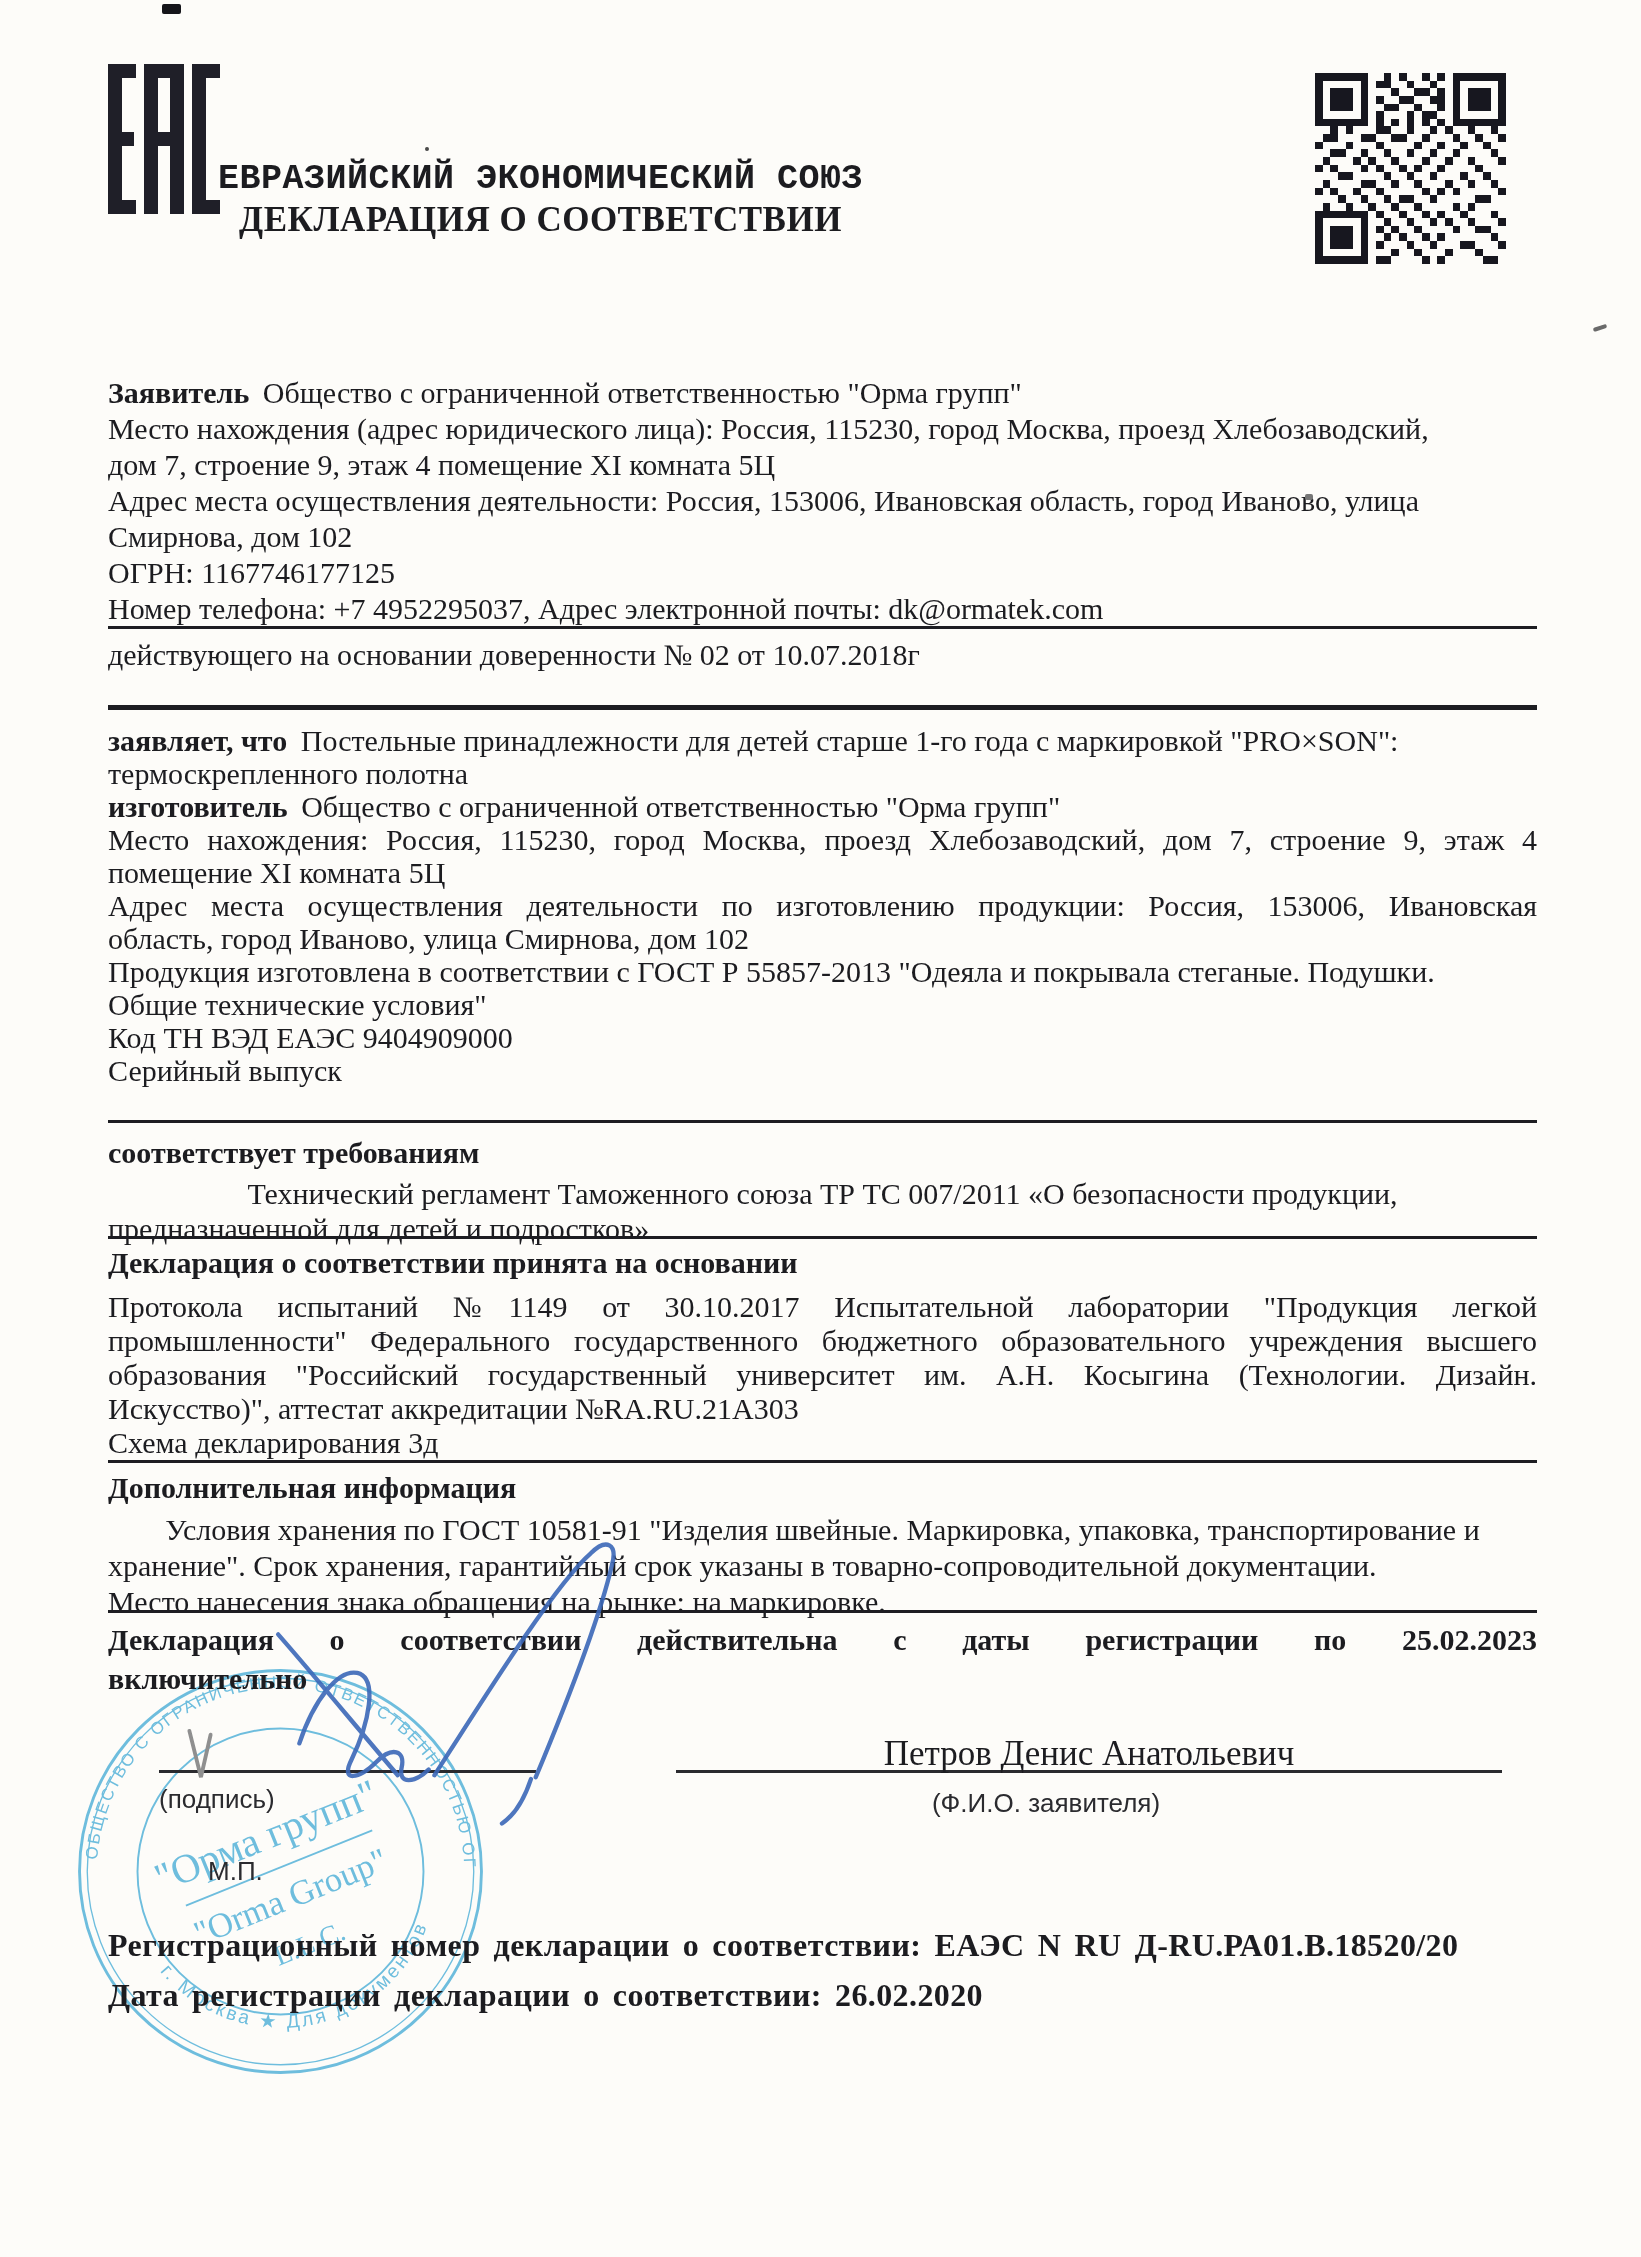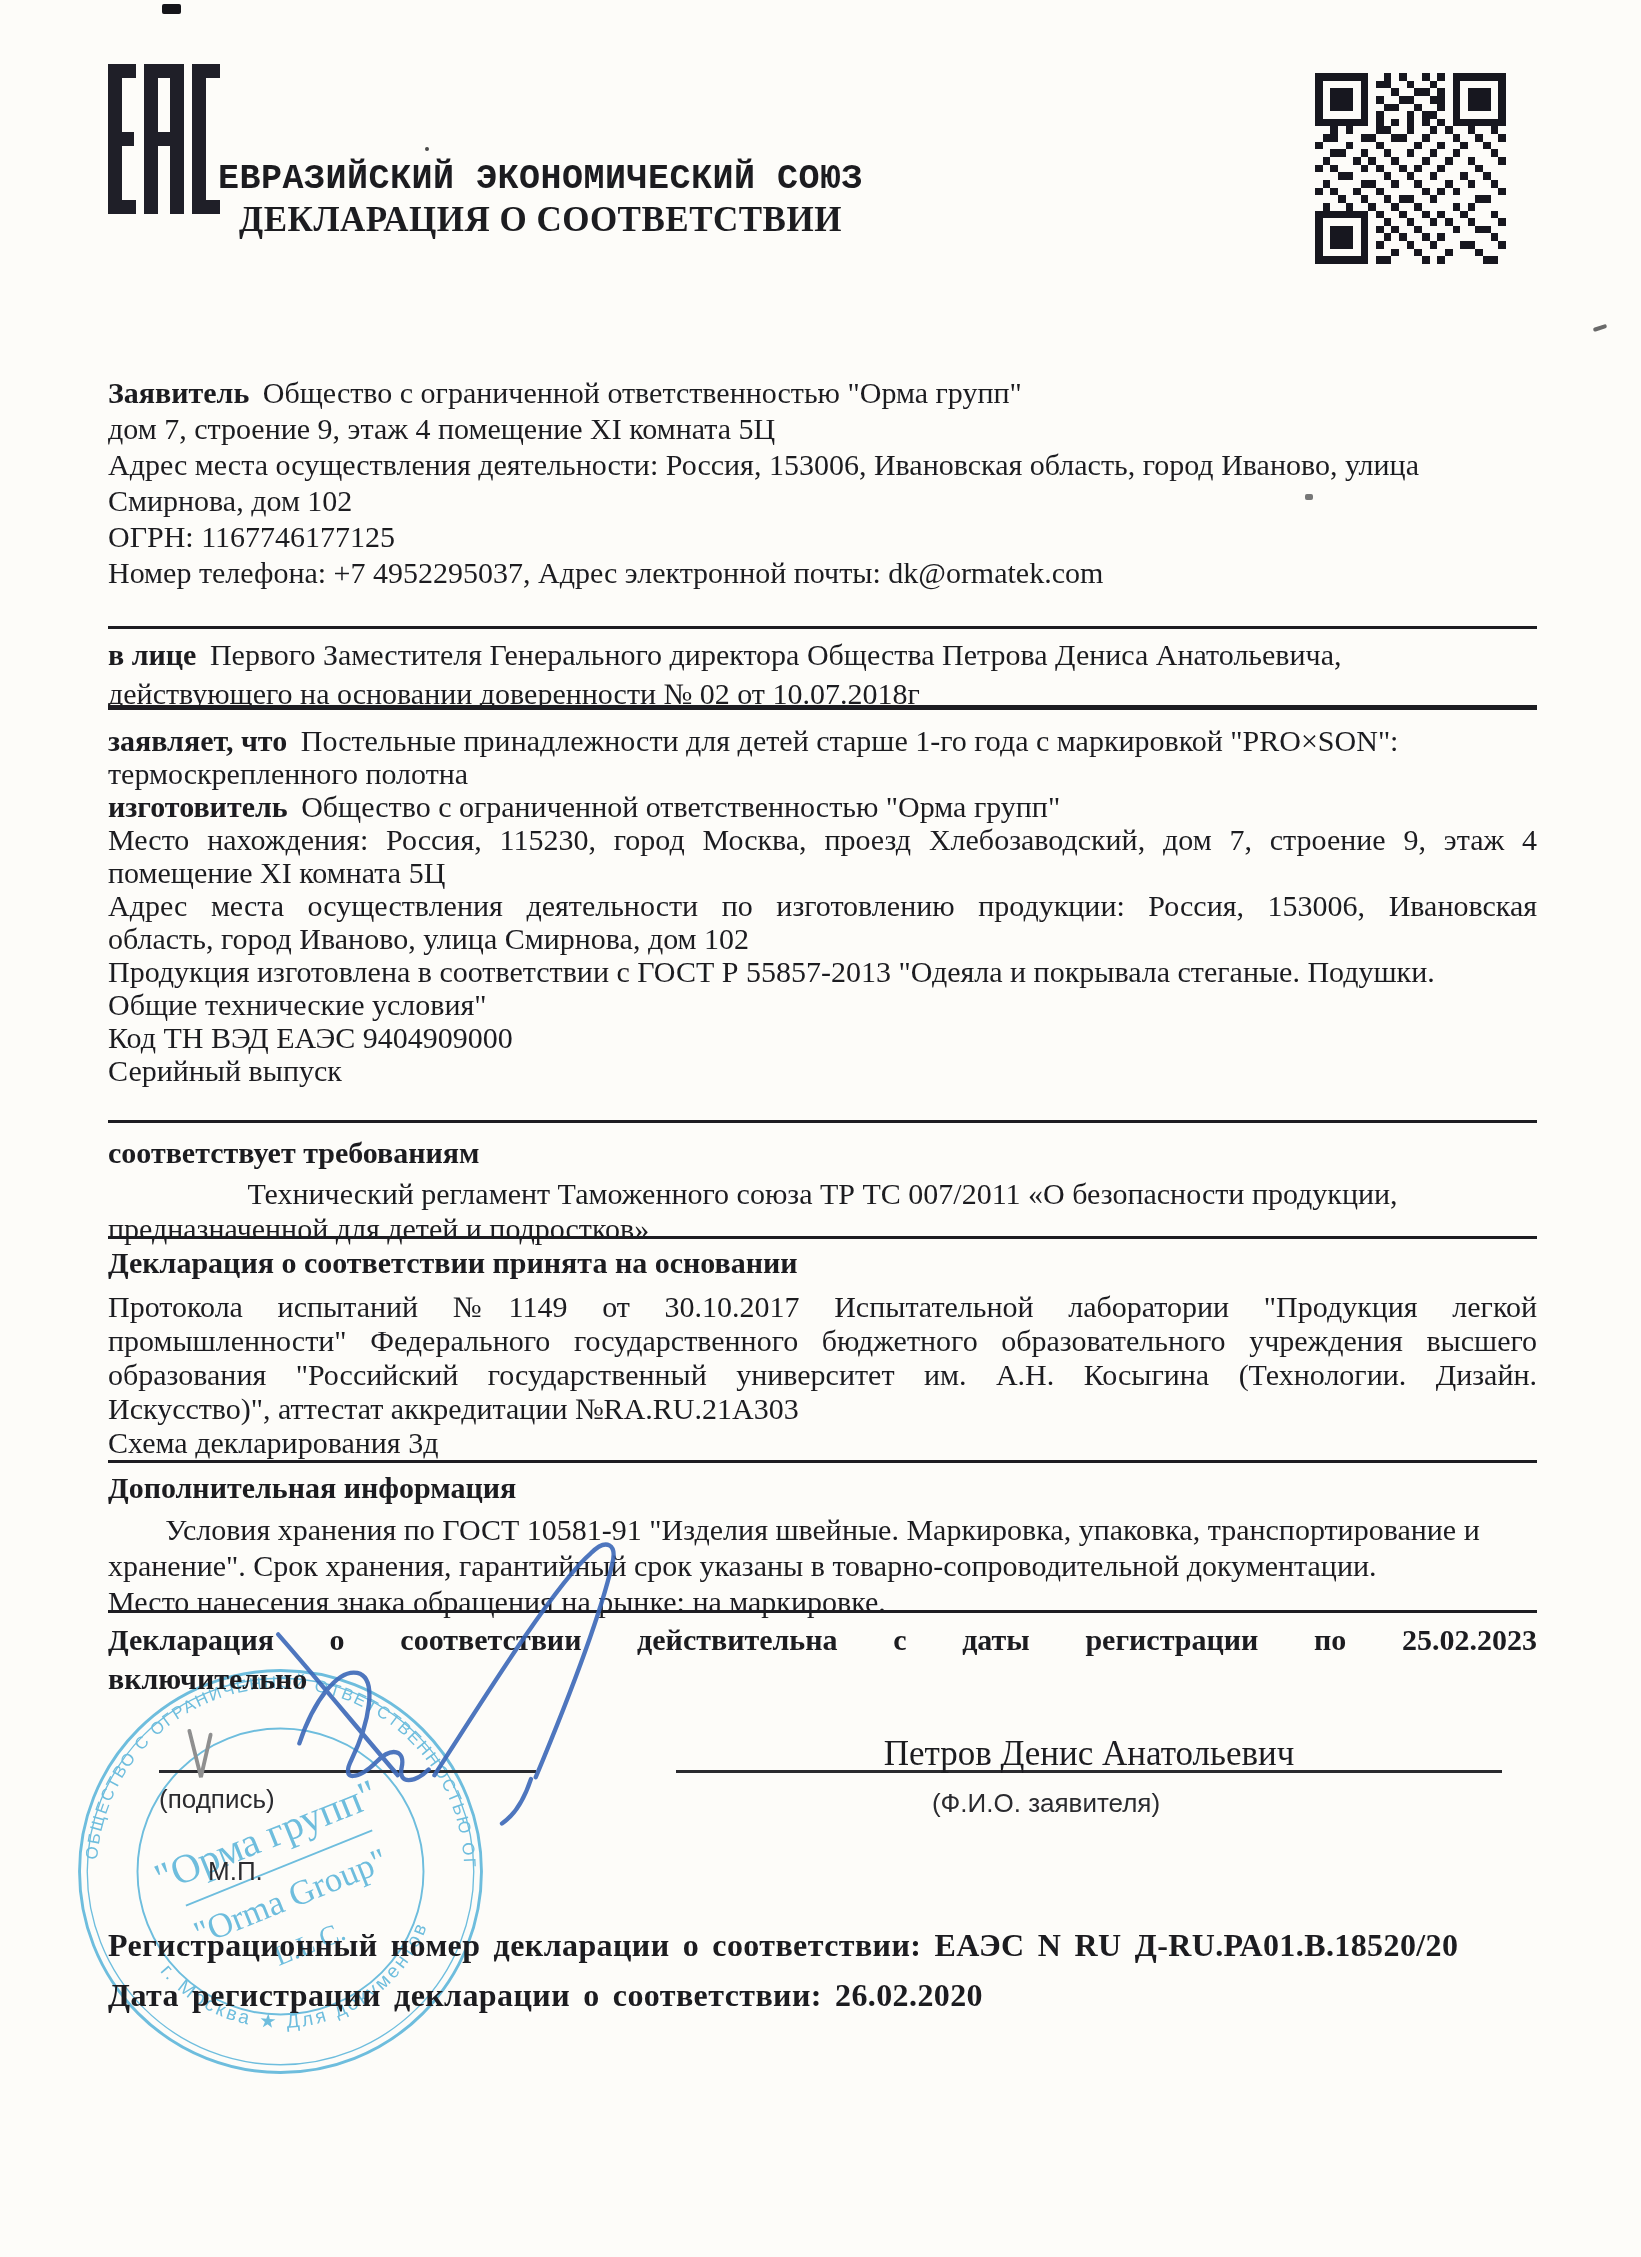--- a/index.html
+++ b/index.html
@@ -93,30 +93,30 @@
     <g transform="rotate(-22 222 222)" fill="#4fb0d8" text-anchor="middle" font-family="Liberation Serif, serif">
       <text x="222" y="196" font-size="42">"Орма групп"</text>
       <line x1="118" y1="218" x2="326" y2="218" stroke="#4fb0d8" stroke-width="2"></line>
       <text x="222" y="262" font-size="36">"Orma Group"</text>
       <text x="222" y="312" font-size="29">L.L.C.</text>
     </g>
   </svg>
 
   <div class="abs blk" style="top:375px;">
     <div class="ln"><span class="lbl">Заявитель</span><span>Общество с ограниченной ответственностью "Орма групп"</span></div>
+    <div class="ln">Место нахождения (адрес юридического лица): Россия, 115230, город Москва, проезд Хлебозаводский,</div>
     <div class="ln">дом 7, строение 9, этаж 4 помещение XI комната 5Ц</div>
     <div class="ln">Адрес места осуществления деятельности: Россия, 153006, Ивановская область, город Иваново, улица</div>
     <div class="ln">Смирнова, дом 102</div>
     <div class="ln">ОГРН: 1167746177125</div>
     <div class="ln">Номер телефона: +7 4952295037, Адрес электронной почты: dk@ormatek.com</div>
   </div>
   <div class="abs rule" style="top:626px;height:2.9px;"></div>
 
   <div class="abs blk lh40" style="top:635px;">
-    <div class="ln"><span class="lbl">в лице</span><span>Первого Заместителя Генерального директора Общества Петрова Дениса Анатольевича,</span></div>
     <div class="ln">действующего на основании доверенности № 02 от 10.07.2018г</div>
   </div>
   <div class="abs rule" style="top:705px;height:4.8px;"></div>
 
   <div class="abs blk lh34" style="top:724px;">
     <div class="ln"><span class="lbl">заявляет, что</span><span>Постельные принадлежности для детей старше 1-го года с маркировкой "PRO×SON":</span></div>
     <div class="ln">термоскрепленного полотна</div>
     <div class="ln"><span class="lbl">изготовитель</span><span>Общество с ограниченной ответственностью "Орма групп"</span></div>
     <div class="just">Место нахождения: Россия, 115230, город Москва, проезд Хлебозаводский, дом 7, строение 9, этаж 4</div>
     <div class="ln">помещение XI комната 5Ц</div>

